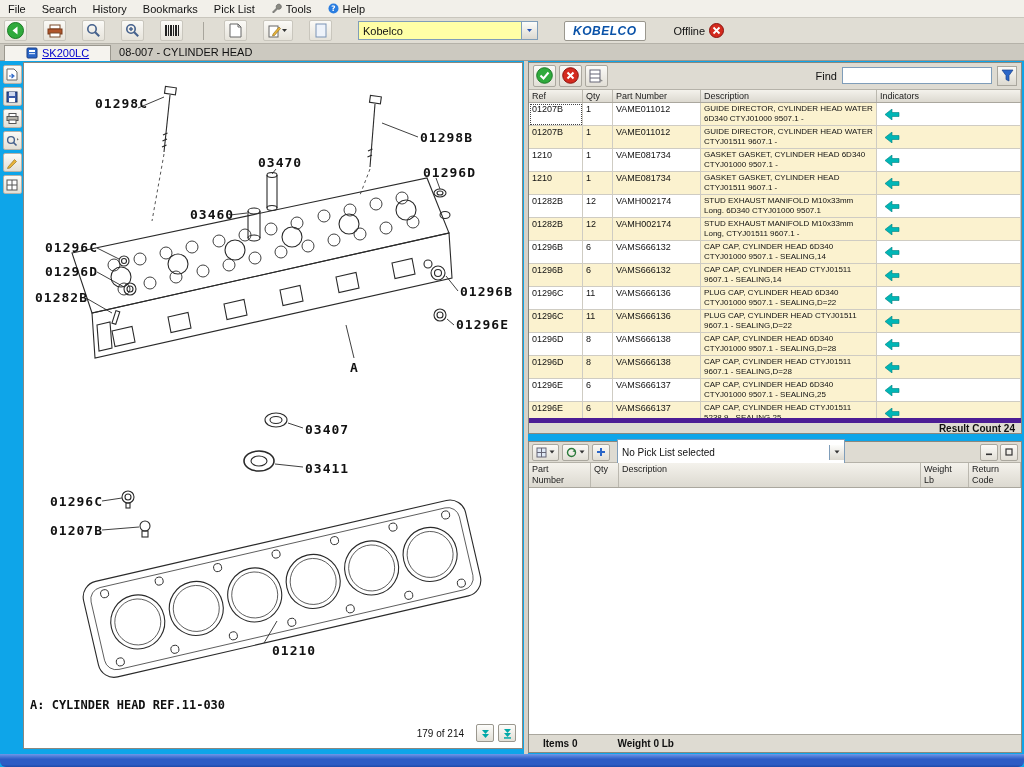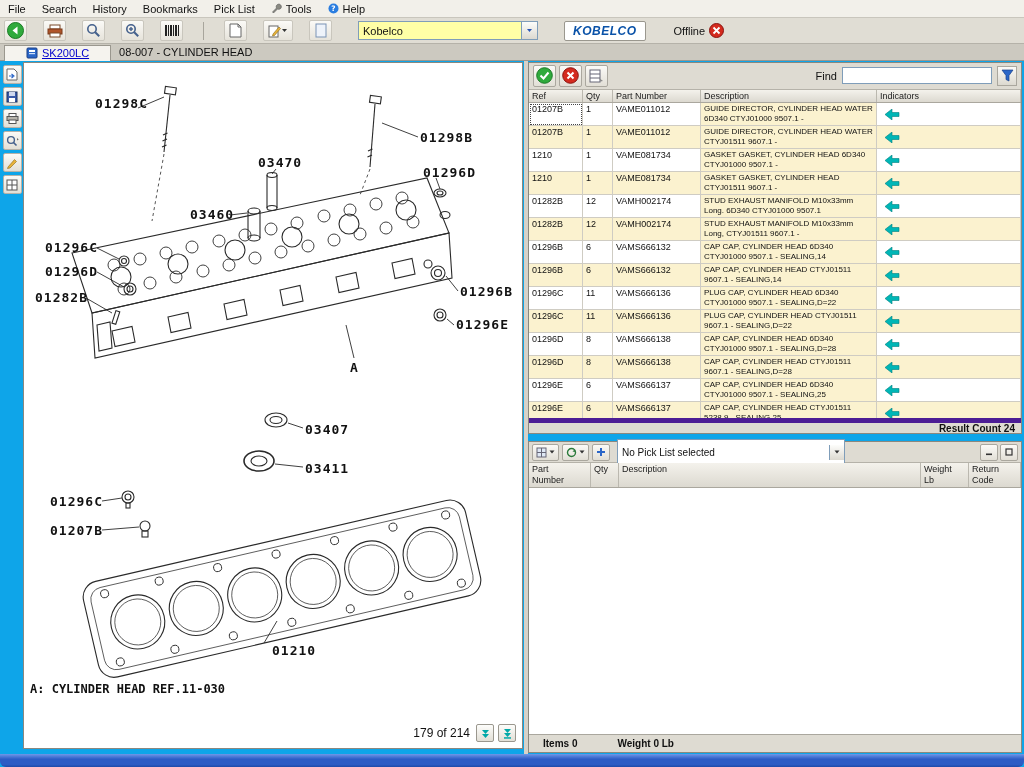--- a/index.html
+++ b/index.html
@@ -30,23 +30,23 @@
 
   
   .content{position:absolute;left:0;top:61px;right:0;bottom:13px;}
   .side-toolbar{position:absolute;left:1px;top:4px;width:22px;display:flex;flex-direction:column;gap:3px;align-items:center;}
   .sbtn{width:19px;height:19px;border:1px solid #b5b2a9;background:linear-gradient(#fbfaf7,#e2dfd6);border-radius:2px;display:flex;align-items:center;justify-content:center;}
 
   .diagram-panel{position:absolute;left:23px;top:1px;width:500px;height:687px;background:#fff;border:1px solid #8a887f;overflow:hidden;}
   .diagram-svg{position:absolute;left:0;top:0;}
   .diagram-labels{position:absolute;inset:0;pointer-events:none;}
   .dlabel{position:absolute;font:bold 13px "DejaVu Sans Mono",monospace;letter-spacing:1px;color:#111;white-space:nowrap;}
-  .footnote{position:absolute;left:6px;bottom:52px;font:bold 12px "DejaVu Sans Mono",monospace;color:#111;}
+  .footnote{position:absolute;left:6px;bottom:36px;font:bold 12px "DejaVu Sans Mono",monospace;color:#111;}
   .pager{position:absolute;right:6px;bottom:6px;display:flex;align-items:center;gap:4px;}
-  .pager .ptext{font-size:12px;color:#111;margin-right:2px;}
+  .pager .ptext{font-size:10px;color:#111;margin-right:8px;}
   .pgbtn{width:18px;height:18px;border:1px solid #9a978e;background:linear-gradient(#fdfdfb,#e2dfd6);border-radius:2px;display:flex;align-items:center;justify-content:center;}
 
   .splitter{position:absolute;left:524px;top:0;bottom:0;width:4px;background:#d6d2c9;}
 
   .rightpane{position:absolute;left:528px;top:1px;right:2px;bottom:0;}
   .parts-panel{position:absolute;left:0;top:0;right:0;height:372px;border:1px solid #8a887f;background:#fff;display:flex;flex-direction:column;}
   .parts-toolbar{height:27px;background:#dedbd2;border-bottom:1px solid #b5b2a9;display:flex;align-items:center;padding:0 4px;gap:3px;}
   .rbtn{width:23px;height:22px;border:1px solid #aaa79e;background:linear-gradient(#fbfaf7,#e2dfd6);border-radius:2px;display:flex;align-items:center;justify-content:center;}
   .findwrap{margin-left:auto;display:flex;align-items:center;gap:5px;}
   .findlabel{font-size:11px;color:#111;}

